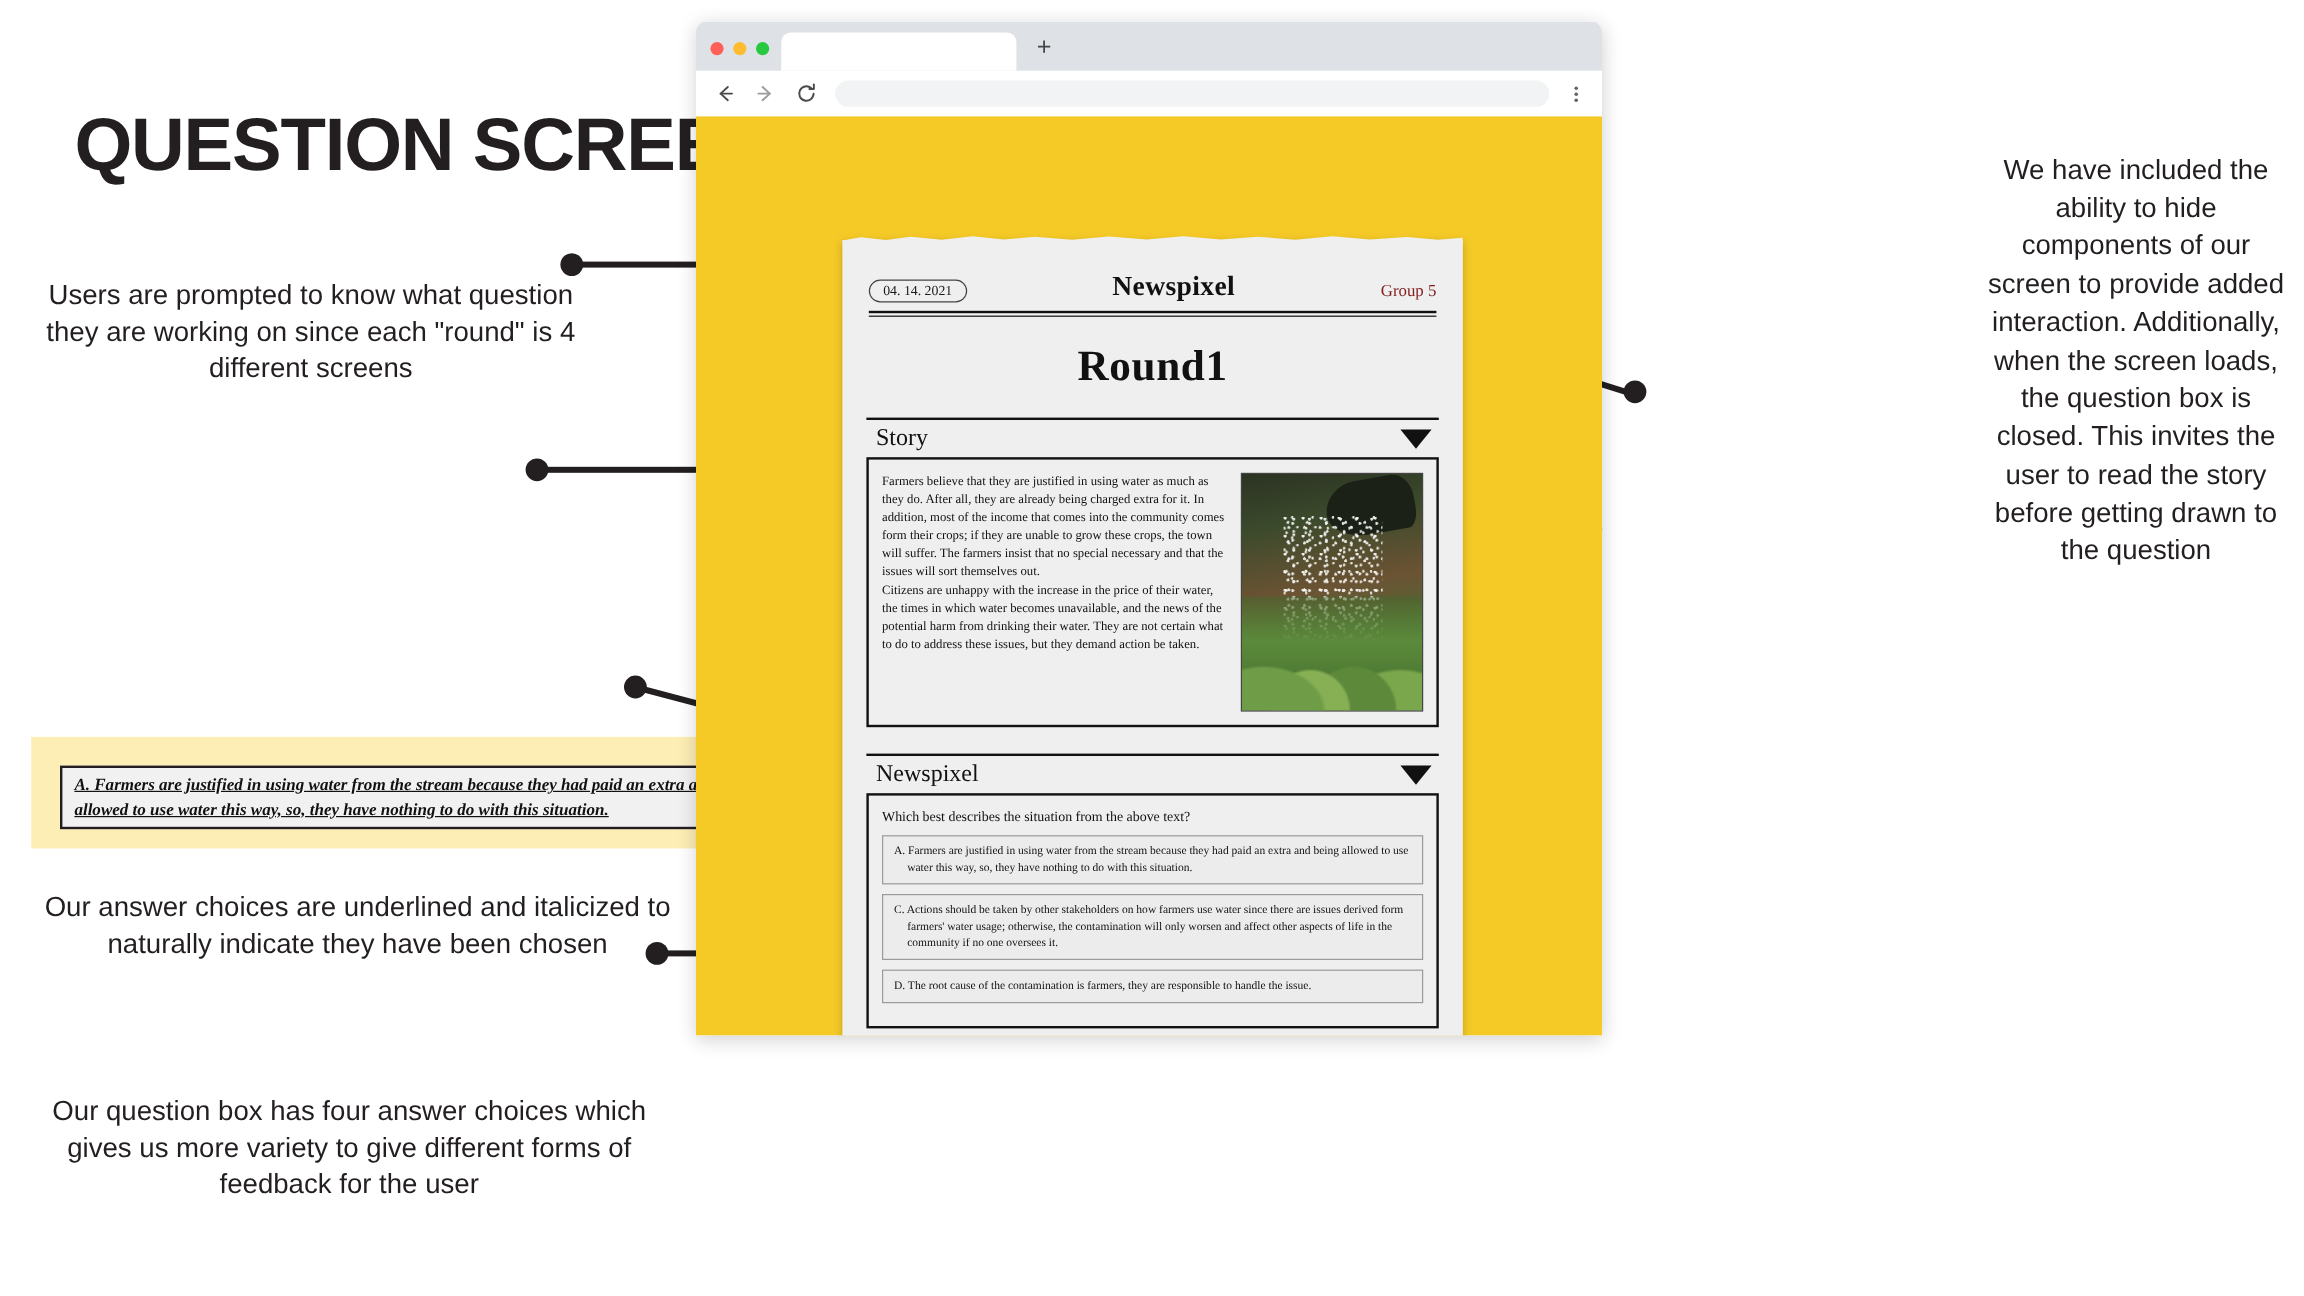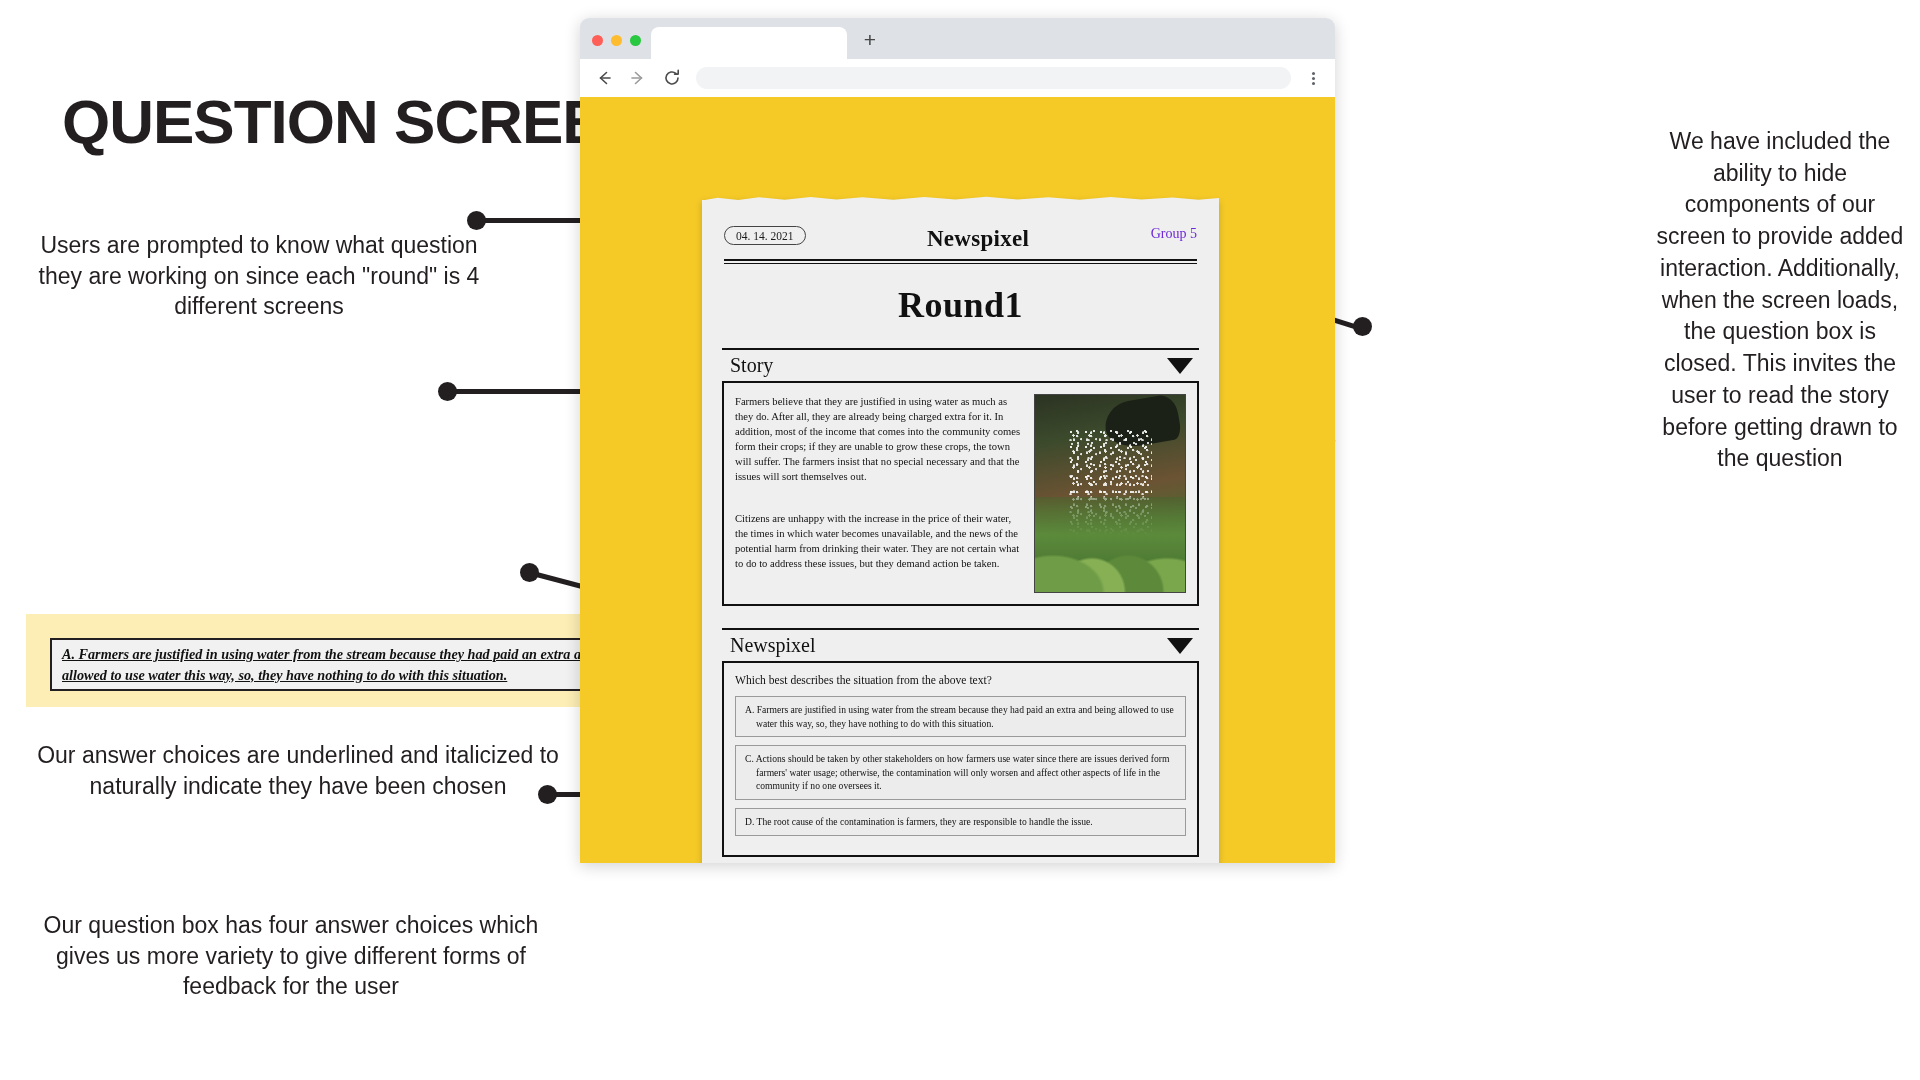--- a/index.html
+++ b/index.html
@@ -116,35 +116,35 @@
   .sheet-tear {
     position: absolute; left: 0; top: -7px; width: 100%; height: 12px;
     background: #efefef;
     clip-path: polygon(0% 62%, 3% 40%, 7% 58%, 11% 36%, 16% 56%, 21% 33%,
       26% 55%, 31% 35%, 37% 57%, 43% 34%, 49% 55%, 55% 32%, 61% 54%,
       67% 36%, 73% 56%, 79% 33%, 85% 55%, 91% 37%, 96% 57%, 100% 42%,
       100% 100%, 0% 100%);
   }
 
   .np-head {
-    display: flex; align-items: flex-start; justify-content: space-between;
+    display: flex; align-items: flex-end; justify-content: space-between;
     padding: 26px 22px 0 22px;
   }
   .np-date {
     font-family: "Liberation Serif", serif;
     font-size: 11.5px; color: #1a1a1a;
     border: 1.3px solid #444; border-radius: 11px;
     padding: 2.5px 11px;
   }
   .np-brand {
     font-family: "Liberation Serif", serif;
     font-weight: bold; font-size: 23px; color: #111;
     letter-spacing: .3px;
   }
-  .np-group { font-family: "Liberation Serif", serif; font-size: 14px; color: #6d28d9; }
+  .np-group { font-family: "Liberation Serif", serif; font-size: 14px; color: #7f1d1d; }
   .np-rule {
     margin: 7px 22px 0 22px; height: 5px;
     border-top: 2.5px solid #111; border-bottom: 1.5px solid #111;
   }
   .np-round {
     text-align: center; font-family: "Liberation Serif", serif;
     font-weight: bold; font-size: 36px; color: #111;
     margin-top: 20px; letter-spacing: .5px;
   }
 
@@ -167,21 +167,21 @@
   .panel-body {
     border: 2.5px solid #111; background: #efefef;
     padding: 11px 11px;
   }
 
   .story-flex { display: flex; gap: 11px; }
   .story-text {
     flex: 1; font-family: "Liberation Serif", serif;
     font-size: 10.6px; line-height: 1.42; color: #111; text-align: left;
   }
-  .story-text p + p { margin-top: 27px; }
+  .story-text p + p { margin-top: 1px; }
   .story-img {
     width: 152px; height: 199px; border: 1.5px solid #444;
     background: linear-gradient(170deg,#2b3322 0%,#3c4a2c 22%,#6b5333 48%,#4f6b32 70%,#3c5a28 100%);
     position: relative; overflow: hidden; flex-shrink: 0;
   }
   .story-img .can {
     position: absolute; right: 6px; top: 4px; width: 74px; height: 46px;
     background: #1c2118; border-radius: 40% 24% 12% 50% / 60% 50% 40% 50%;
     transform: rotate(-10deg);
   }

